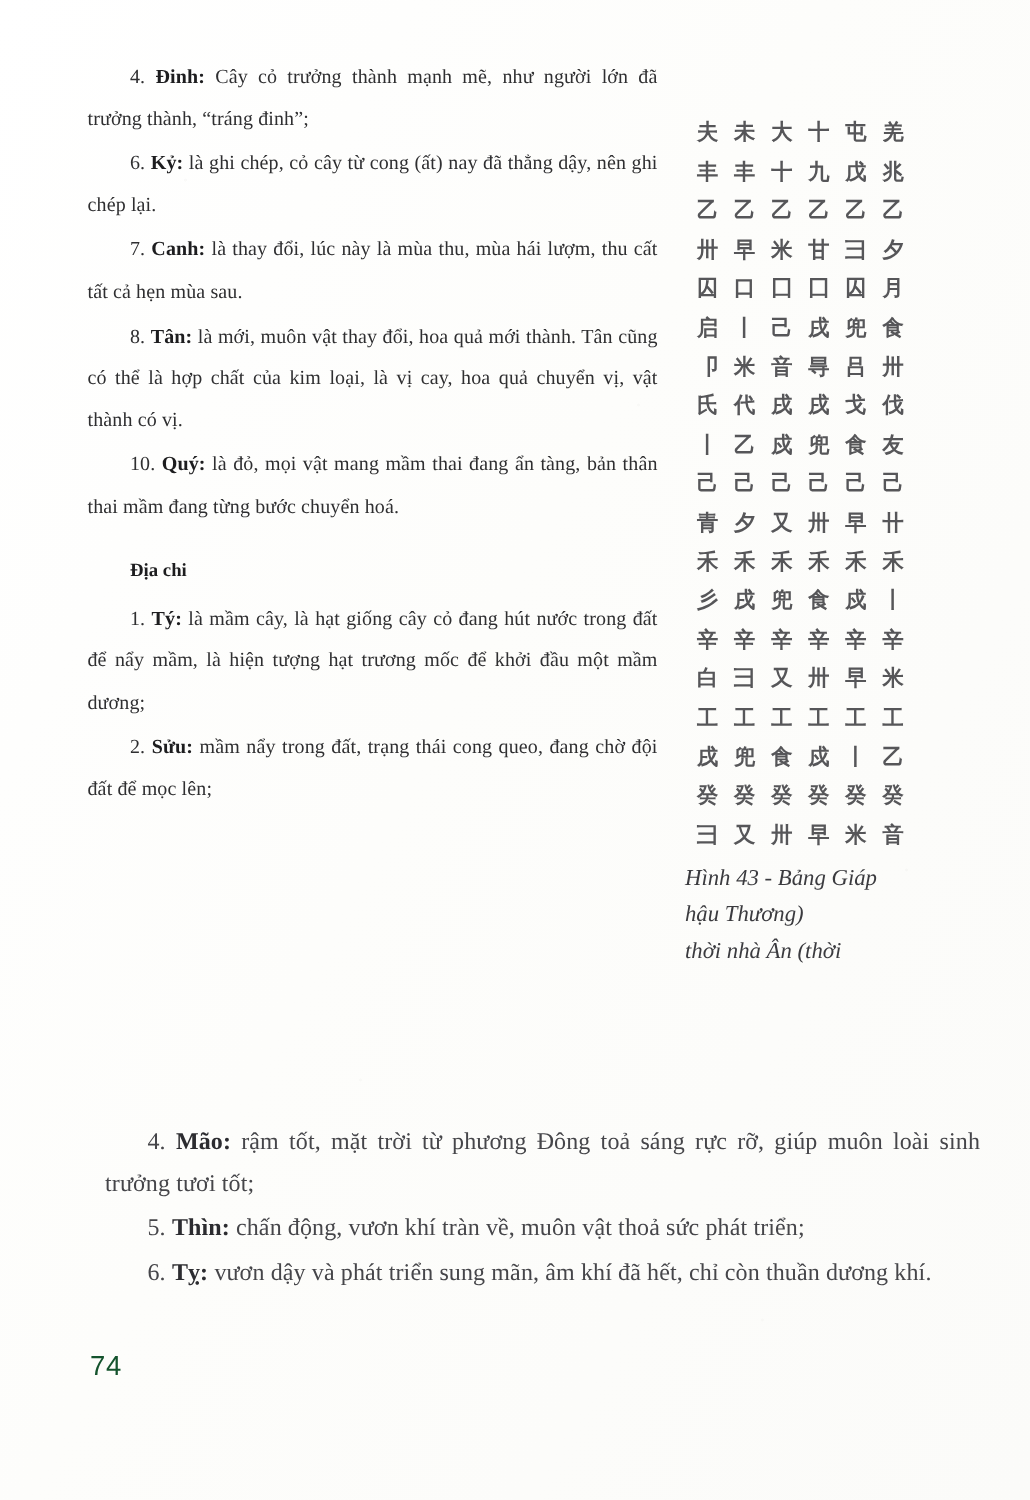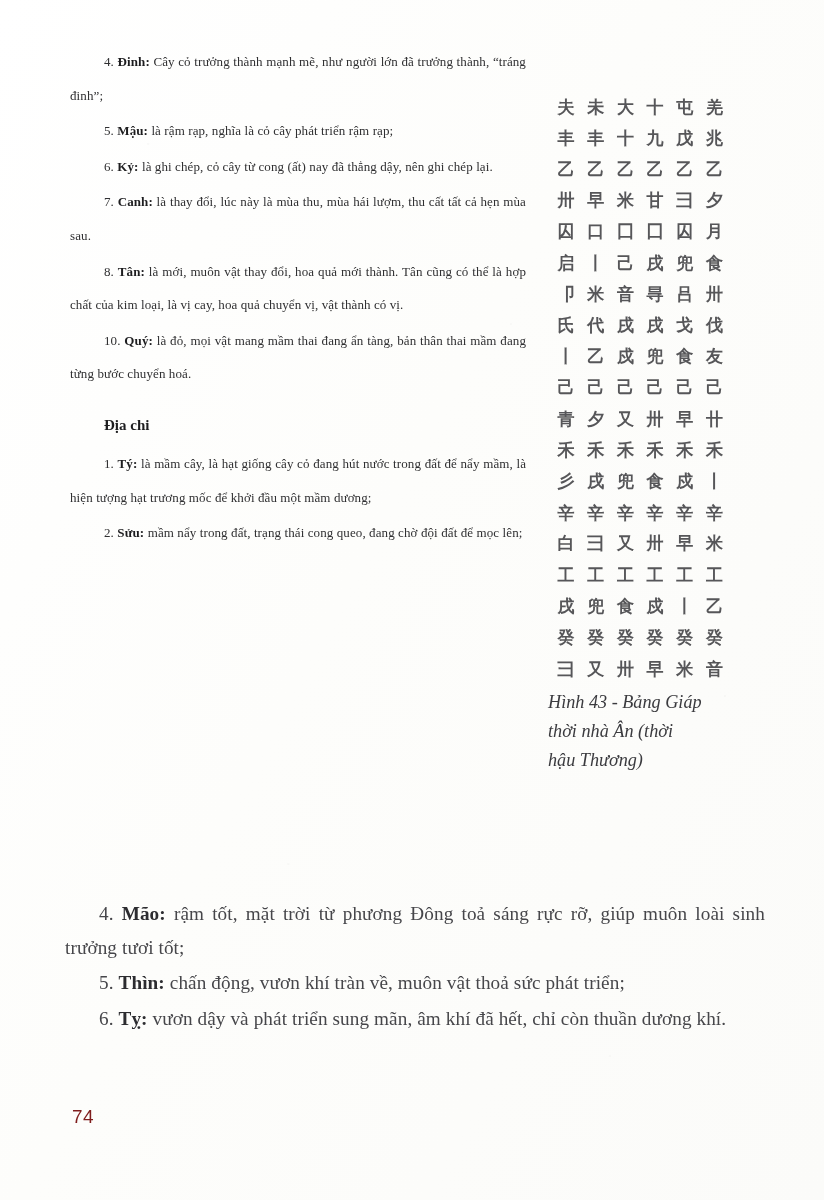--- a/index.html
+++ b/index.html
@@ -31,21 +31,21 @@
   #content{position:relative;z-index:2;}
 
   
   .col-left{
     position:absolute;
     left:70px; top:45px;
     width:456px;
   }
   .para{
     margin:0 0 2px 0;
-    font-size:13px;
+    font-size:16px;
     line-height:33.6px;
     color:#2f2f31;
     text-align:justify;
     text-indent:34px;
     letter-spacing:.1px;
     -webkit-font-smoothing:antialiased;
   }
   .para.last-of-block{margin-bottom:18px;}
   .para b{font-weight:700;color:#1d1d1f;}
   .para .num{font-weight:400;}
@@ -55,21 +55,21 @@
     font-size:15px;
     line-height:32px;
     font-weight:700;
     color:#1d1d1f;
     text-indent:34px;
   }
 
   
   .col-full{
     position:absolute;
-    left:65px; top:897px;
+    left:84px; top:897px;
     width:700px;
   }
   .col-full .para{
     font-size:19.2px;
     line-height:33.5px;
     color:#46464a;
     font-family:"Liberation Serif","DejaVu Serif",serif;
   }
   .col-full .para b{color:#2c2c30;}
 
@@ -106,46 +106,41 @@
     font-size:18.2px;
     line-height:29px;
     color:#3b3b3f;
     text-align:justify;
   }
   .fig-caption .cap-line{display:block;}
 
   
   .page-number{
     position:absolute;
-    left:72px; top:1106px;
+    left:72px; top:1080px;
     font-family:"Liberation Sans","DejaVu Sans",sans-serif;
-    font-size:19px;
-    color:#7f1d1d;
+    font-size:22px;
+    color:#14532d;
     letter-spacing:.5px;
   }
 </style>
 </head>
 <body>
 
 <div id="page">
   <div id="content">
 
     <div class="col-left">
 
       <p class="para">
         <span class="num">4.</span>
         <b>Đinh:</b>
         <span>Cây cỏ trưởng thành mạnh mẽ, như người lớn đã trưởng thành, “tráng đinh”;</span>
       </p>
 
-      <p class="para">
-        <span class="num">5.</span>
-        <b>Mậu:</b>
-        <span>là rậm rạp, nghĩa là cỏ cây phát triển rậm rạp;</span>
-      </p>
 
       <p class="para">
         <span class="num">6.</span>
         <b>Kỷ:</b>
         <span>là ghi chép, cỏ cây từ cong (ất) nay đã thẳng dậy, nên ghi chép lại.</span>
       </p>
 
       <p class="para">
         <span class="num">7.</span>
         <b>Canh:</b>
@@ -294,22 +289,22 @@
           <span>癸</span>
           <span>彐</span>
           <span>又</span>
           <span>卅</span>
           <span>早</span>
           <span>米</span>
           <span>音</span>
         </div>
       <figcaption class="fig-caption">
         <span class="cap-line">Hình 43 - Bảng Giáp</span>
+        <span class="cap-line">hậu Thương)</span>
         <span class="cap-line">thời nhà Ân (thời</span>
-        <span class="cap-line">hậu Thương)</span>
       </figcaption>
     </figure>
 
     <div class="col-full">
 
       <p class="para">
         <span class="num">4.</span>
         <b>Mão:</b>
         <span>rậm tốt, mặt trời từ phương Đông toả sáng rực rỡ, giúp muôn loài sinh trưởng tươi tốt;</span>
       </p>

